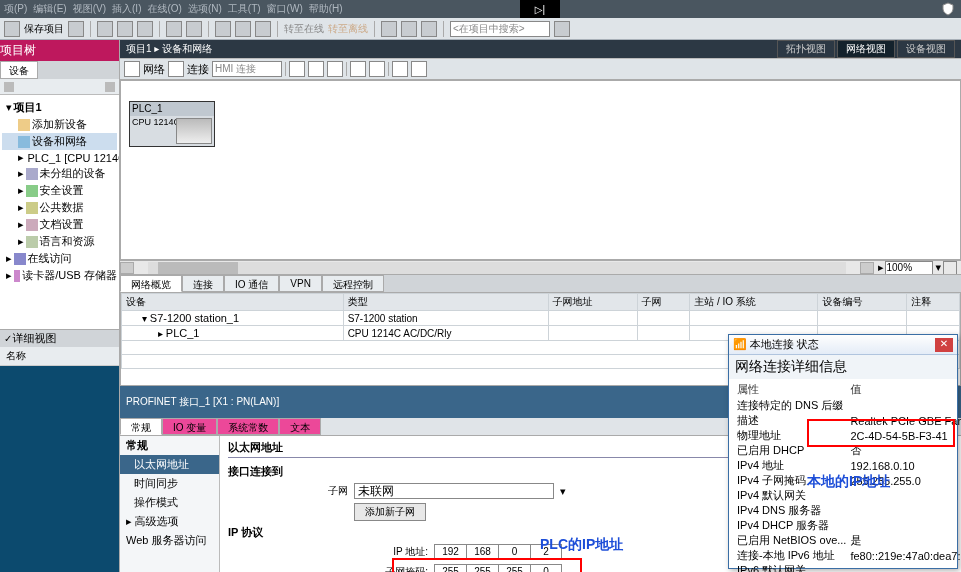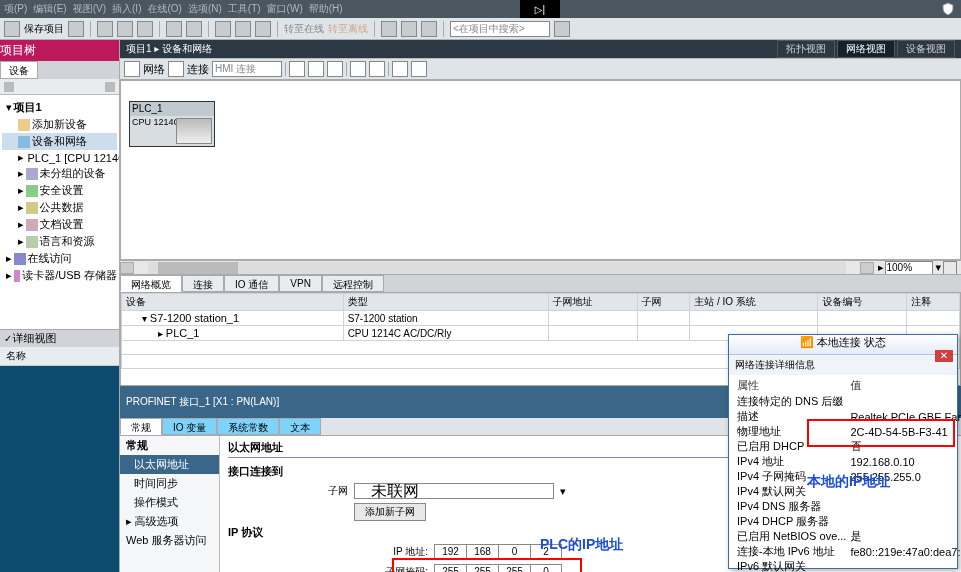--- a/index.html
+++ b/index.html
@@ -65,49 +65,49 @@
   .grid { flex:0 0 94px; background:#fff; border:1px solid #aaa; overflow:auto; }
   .grid table { width:100%; border-collapse:collapse; }
   .grid th, .grid td { border:1px solid #cdd3d8; padding:1px 4px; font-size:10px; text-align:left; height:14px; }
   .grid th { background:#e2e6ea; font-weight:normal; }
   .grid tr.row td:first-child { padding-left:20px; }
   .grid tr.row2 td:first-child { padding-left:36px; }
 
   
   .prop-hdr { height:32px; background:#3a668a; color:#fff; display:flex; align-items:center; padding:0 6px; font-size:10px; }
   .prop-tabs { height:18px; background:#e0e4e8; display:flex; border-bottom:1px solid #aaa; }
-  .prop-tabs .pt { padding:2px 10px; border:1px solid #aaa; background:#7dd3fc; font-size:10px; }
+  .prop-tabs .pt { padding:2px 10px; border:1px solid #aaa; background:#ec4899; font-size:10px; }
   .prop-tabs .pt.active { background:#fff; border-bottom-color:#fff; }
 
   .prop-body { flex:1; display:flex; background:#fff; overflow:hidden; }
   .prop-nav { width:100px; background:#f4f6f8; border-right:1px solid #bbb; font-size:10px; }
   .prop-nav div { padding:2px 6px; cursor:default; }
   .prop-nav div.active { background:#3a668a; color:#fff; }
   .prop-nav div.bold { font-weight:bold; color:#000; }
   .prop-nav div.sub { padding-left:14px; }
 
   .prop-content { flex:1; padding:4px 8px; overflow:auto; position:relative; }
   .prop-content h4 { font-size:11px; font-weight:bold; margin-bottom:2px; }
   .prop-content .hr { border-bottom:1px solid #88a; margin-bottom:6px; }
   .field-row { display:flex; align-items:center; margin:4px 0; gap:6px; }
   .field-row label { width:120px; text-align:right; font-size:10px; }
-  .field-row input[type=text] { border:1px solid #888; height:16px; padding:0 16px; font-size:16px; }
+  .field-row input[type=text] { border:1px solid #888; height:16px; padding:0 3px; font-size:12px; }
   .ip-input { display:flex; gap:0; }
   .ip-input span { border:1px solid #888; border-right:none; width:32px; height:16px; font-size:10px; text-align:center; line-height:14px; background:#fff; }
   .ip-input span:last-child { border-right:1px solid #888; }
   .btn2 { border:1px solid #888; background:#e8e8e8; padding:1px 10px; font-size:10px; }
 
   .redbox { position:absolute; border:2px solid red; pointer-events:none; }
   .redtext { color:#1d4ed8; font-size:14px; font-weight:bold; }
 
   
   .win-dialog { position:absolute; left:728px; top:334px; width:230px; height:235px; border:1px solid #3a6ea5; background:#fff; box-shadow:2px 2px 6px rgba(0,0,0,0.3); }
-  .win-dialog .titlebar { height:20px; background:linear-gradient(#fefefe,#e4ecf7); border-bottom:1px solid #b0c4de; display:flex; align-items:center; padding:0 4px; font-size:10px;flex-direction:column; }
+  .win-dialog .titlebar { height:20px; background:linear-gradient(#fefefe,#e4ecf7); border-bottom:1px solid #b0c4de; display:flex; align-items:center; padding:0 4px; font-size:10px; }
   .win-dialog .titlebar .x { margin-left:auto; width:18px; height:14px; background:#d04040; color:#fff; text-align:center; line-height:12px; font-size:10px; }
-  .win-dialog .sub { padding:3px 6px; font-size:10px; background:#f0f4f8; }
+  .win-dialog .sub { padding:3px 6px; font-size:14px; background:#f0f4f8; }
   .win-dialog .tbl { padding:2px 6px; font-size:10px; }
   .win-dialog .tbl table { width:100%; border-collapse:collapse; }
   .win-dialog .tbl th { text-align:left; font-weight:normal; padding:1px 2px; color:#333; }
   .win-dialog .tbl td { padding:0 2px; white-space:nowrap; }
   .win-dialog .tbl td.k { width:85px; }
 
   
   .detail-hdr { height:18px; background:#d0d4d8; display:flex; align-items:center; padding:0 4px; font-size:10px; border-top:1px solid #aaa; }
   .detail-body { flex:1; background:#0c4a6e; }
   .detail-body .col { border-bottom:1px solid #ccc; padding:2px 6px; font-size:10px; background:#e8ecef; }

